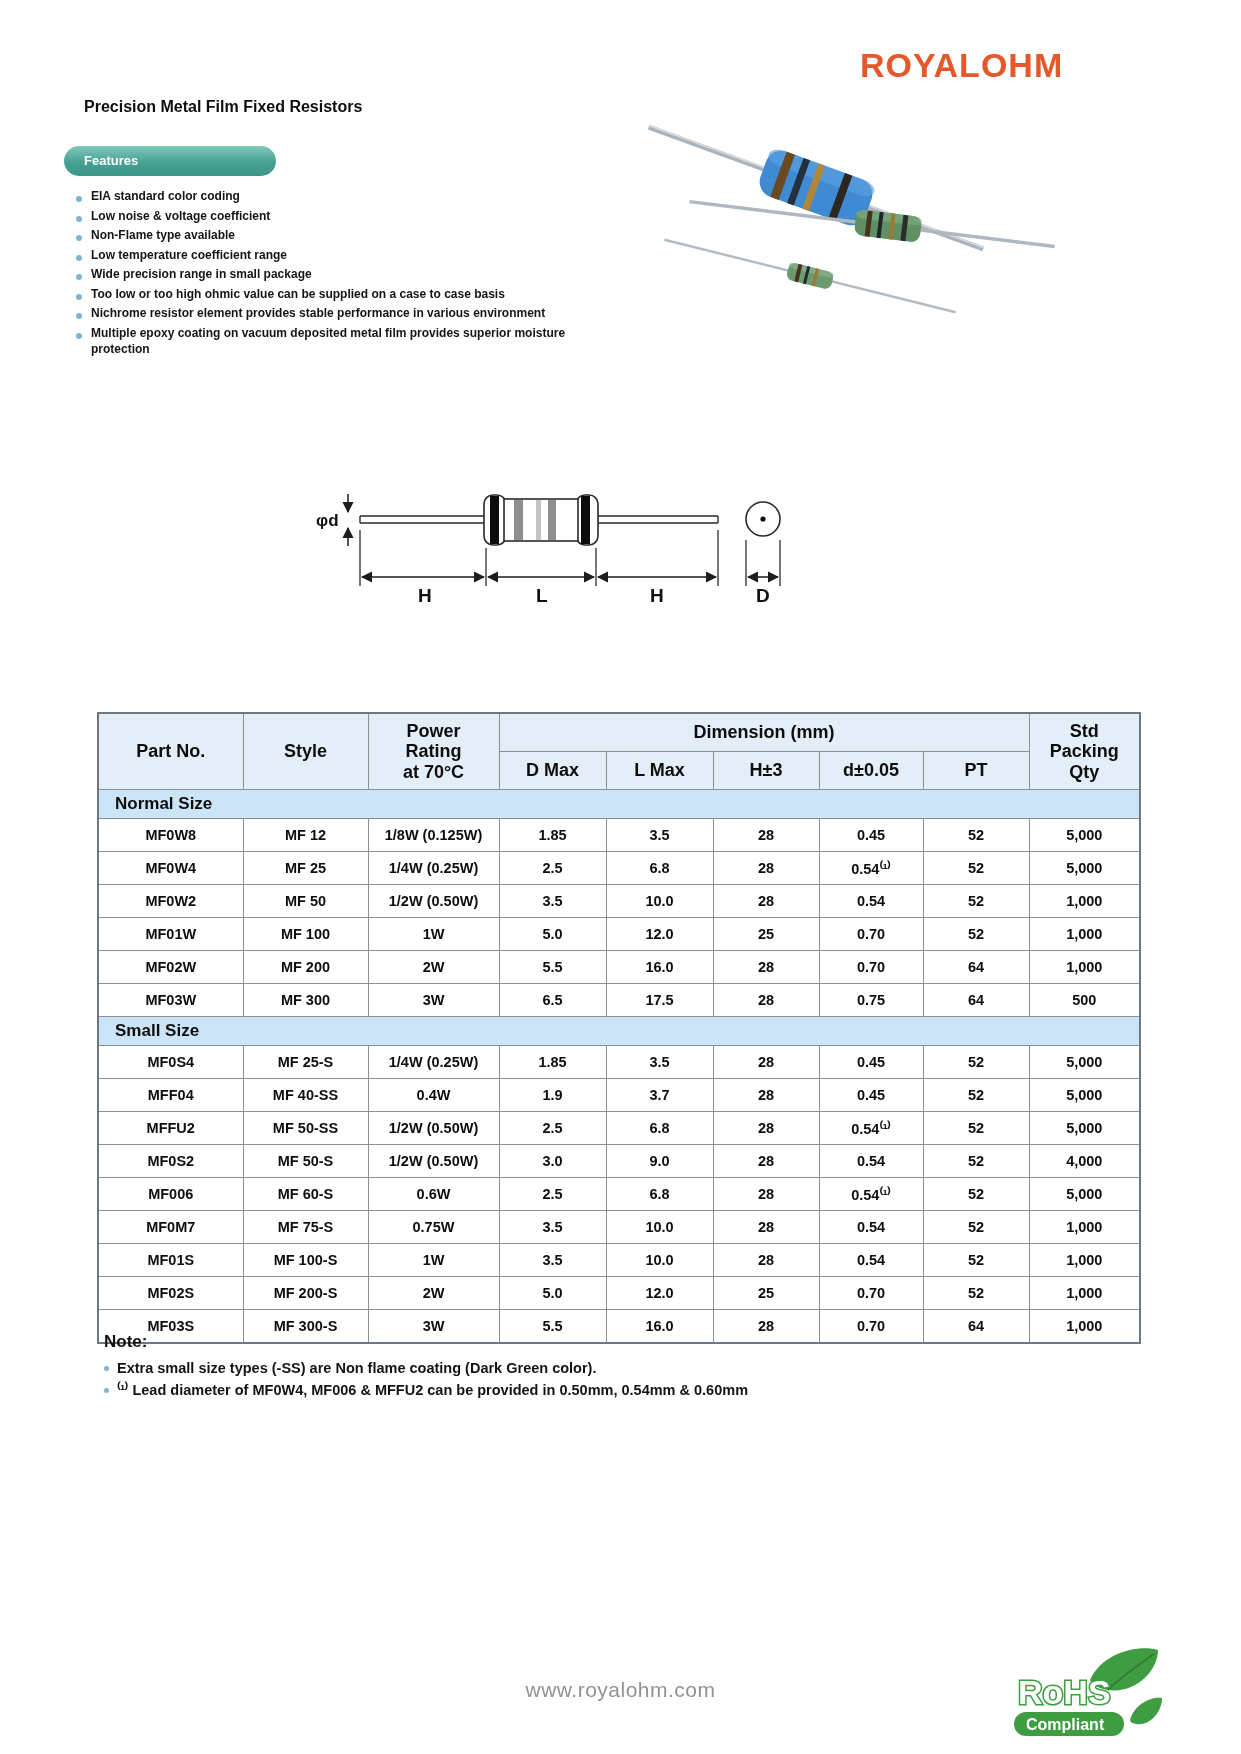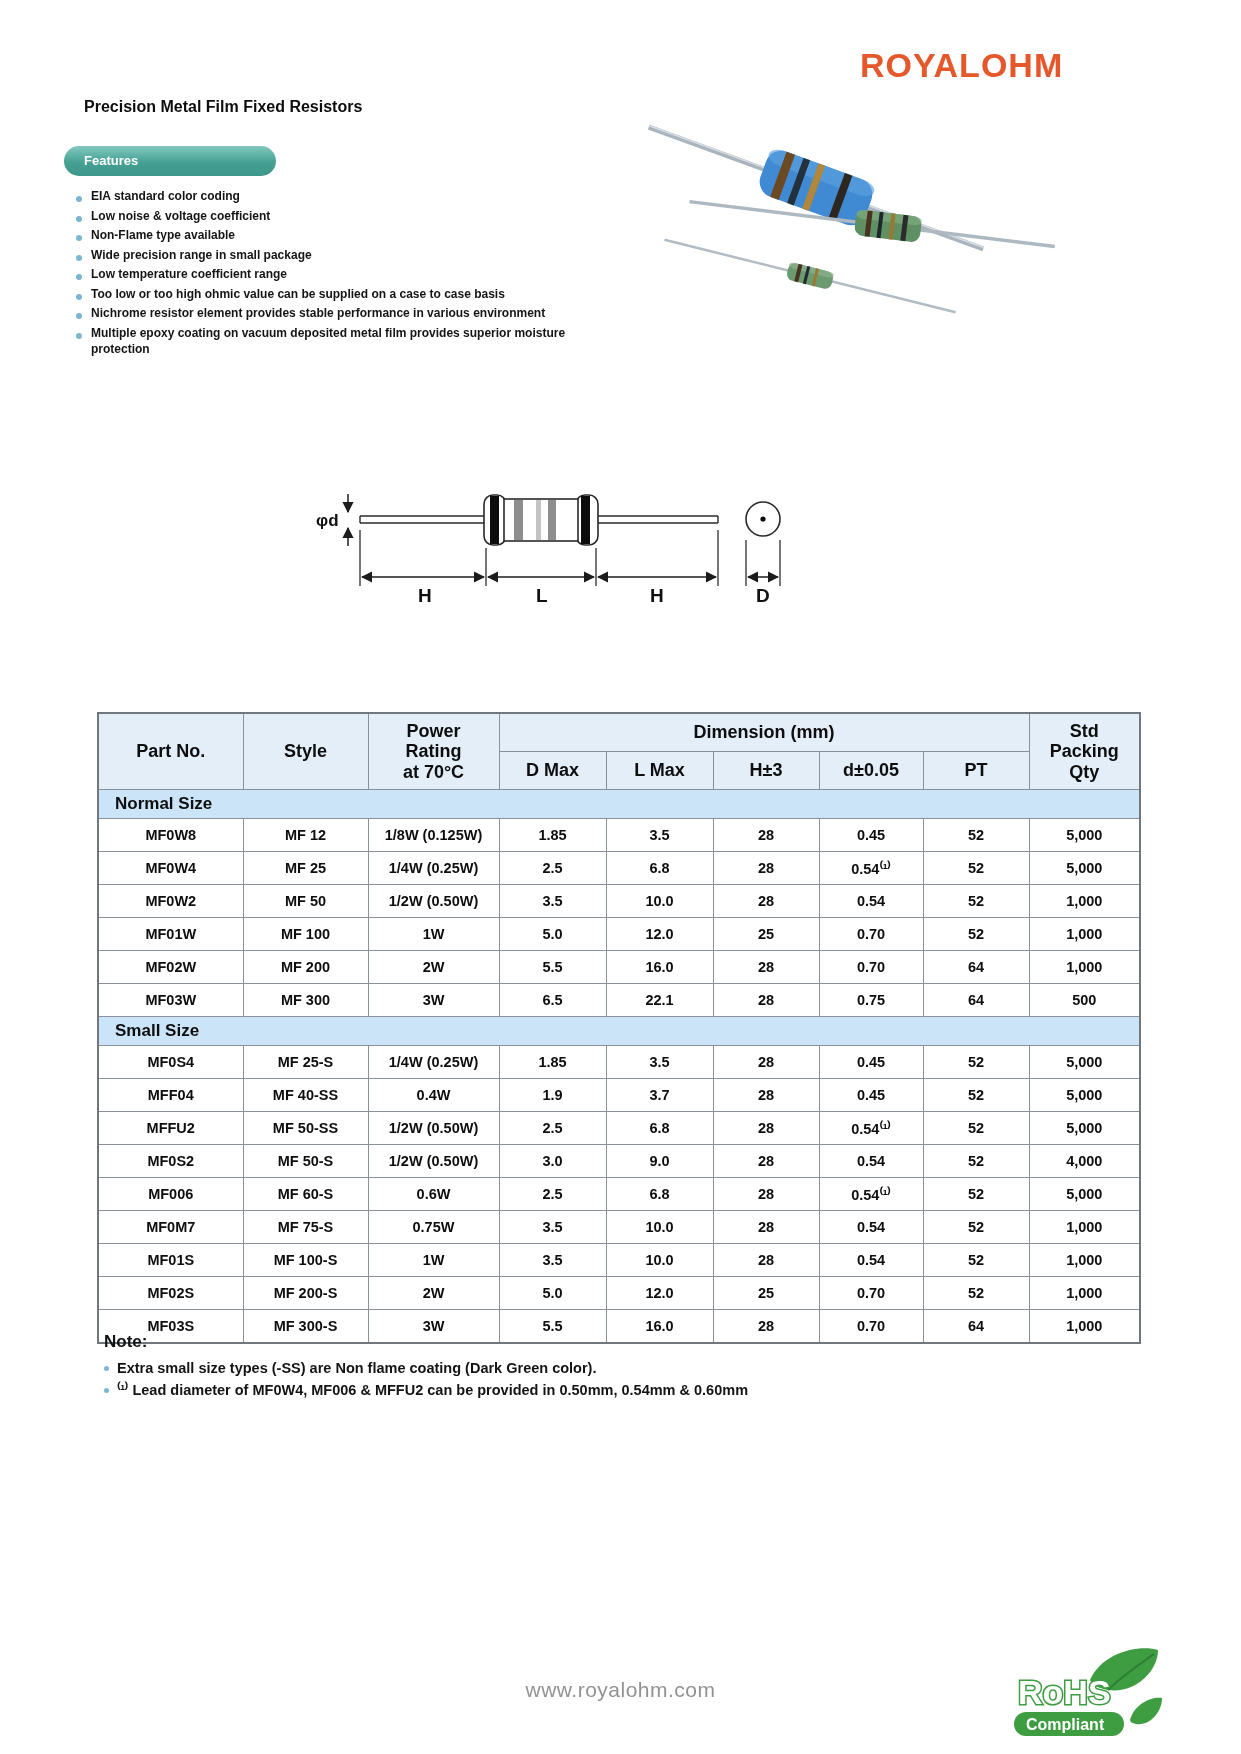--- a/index.html
+++ b/index.html
@@ -73,25 +73,25 @@
       <div class="feat-item">
         <span class="bullet"></span>
         <span>Low noise &amp; voltage coefficient</span>
       </div>
       <div class="feat-item">
         <span class="bullet"></span>
         <span>Non-Flame type available</span>
       </div>
       <div class="feat-item">
         <span class="bullet"></span>
+        <span>Low temperature coefficient range</span>
+      </div>
+      <div class="feat-item">
+        <span class="bullet"></span>
         <span>Wide precision range in small package</span>
-      </div>
-      <div class="feat-item">
-        <span class="bullet"></span>
-        <span>Low temperature coefficient range</span>
       </div>
       <div class="feat-item">
         <span class="bullet"></span>
         <span>Too low or too high ohmic value can be supplied on a case to case basis</span>
       </div>
       <div class="feat-item">
         <span class="bullet"></span>
         <span>Nichrome resistor element  provides stable performance in various environment</span>
       </div>
       <div class="feat-item">
@@ -271,21 +271,21 @@
           <td>28</td>
           <td>0.70</td>
           <td>64</td>
           <td>1,000</td>
         </tr>
         <tr>
           <td>MF03W</td>
           <td>MF 300</td>
           <td>3W</td>
           <td>6.5</td>
-          <td>22.1</td>
+          <td>17.5</td>
           <td>28</td>
           <td>0.75</td>
           <td>64</td>
           <td>500</td>
         </tr>
         <tr class="section-row">
           <td colspan="9">Small Size</td>
         </tr>
         <tr>
           <td>MF0S4</td>

